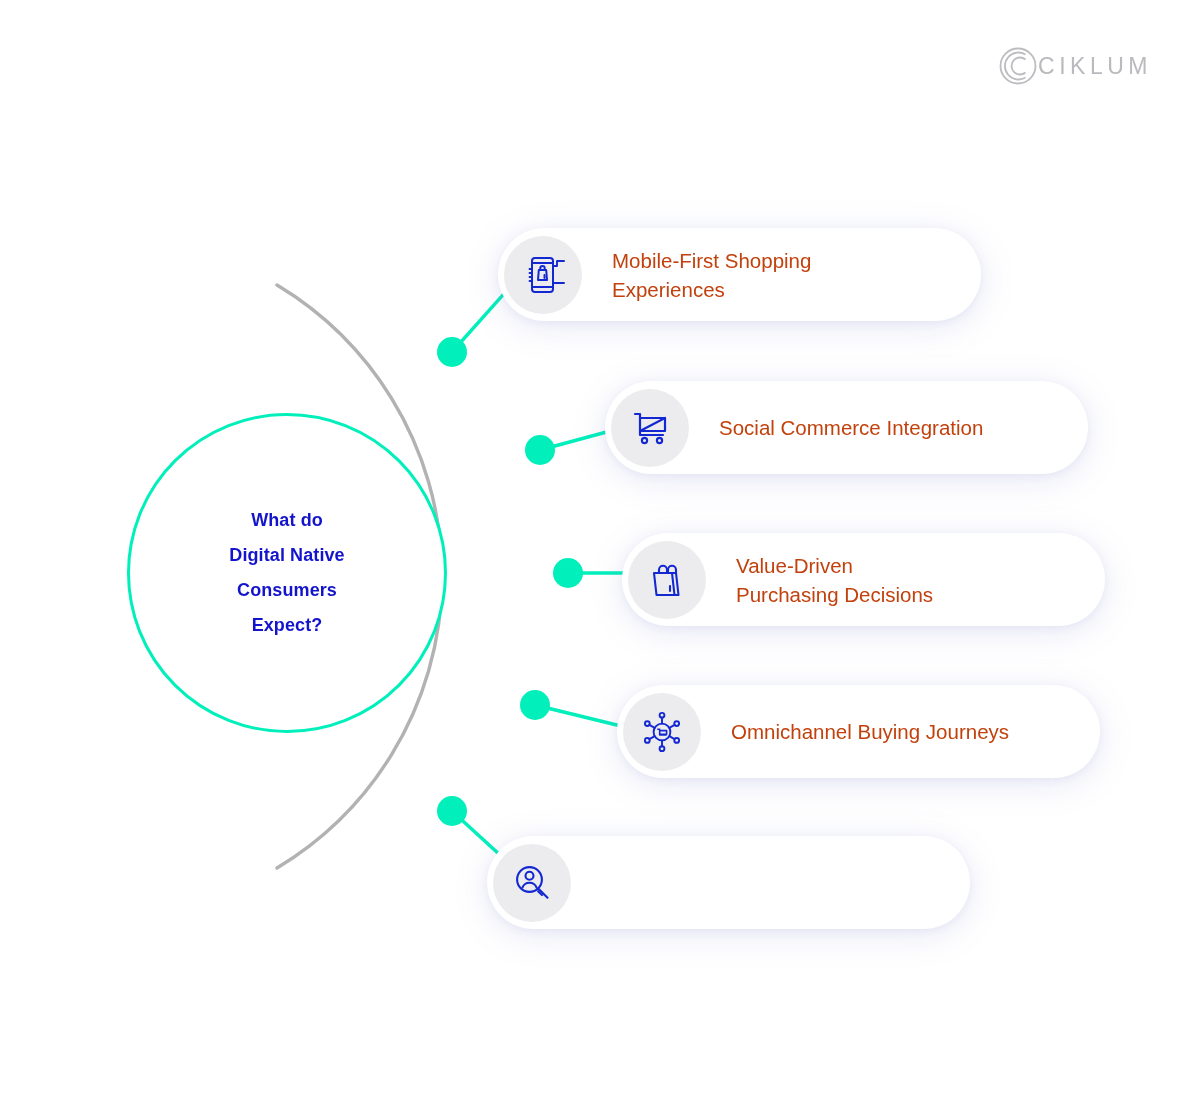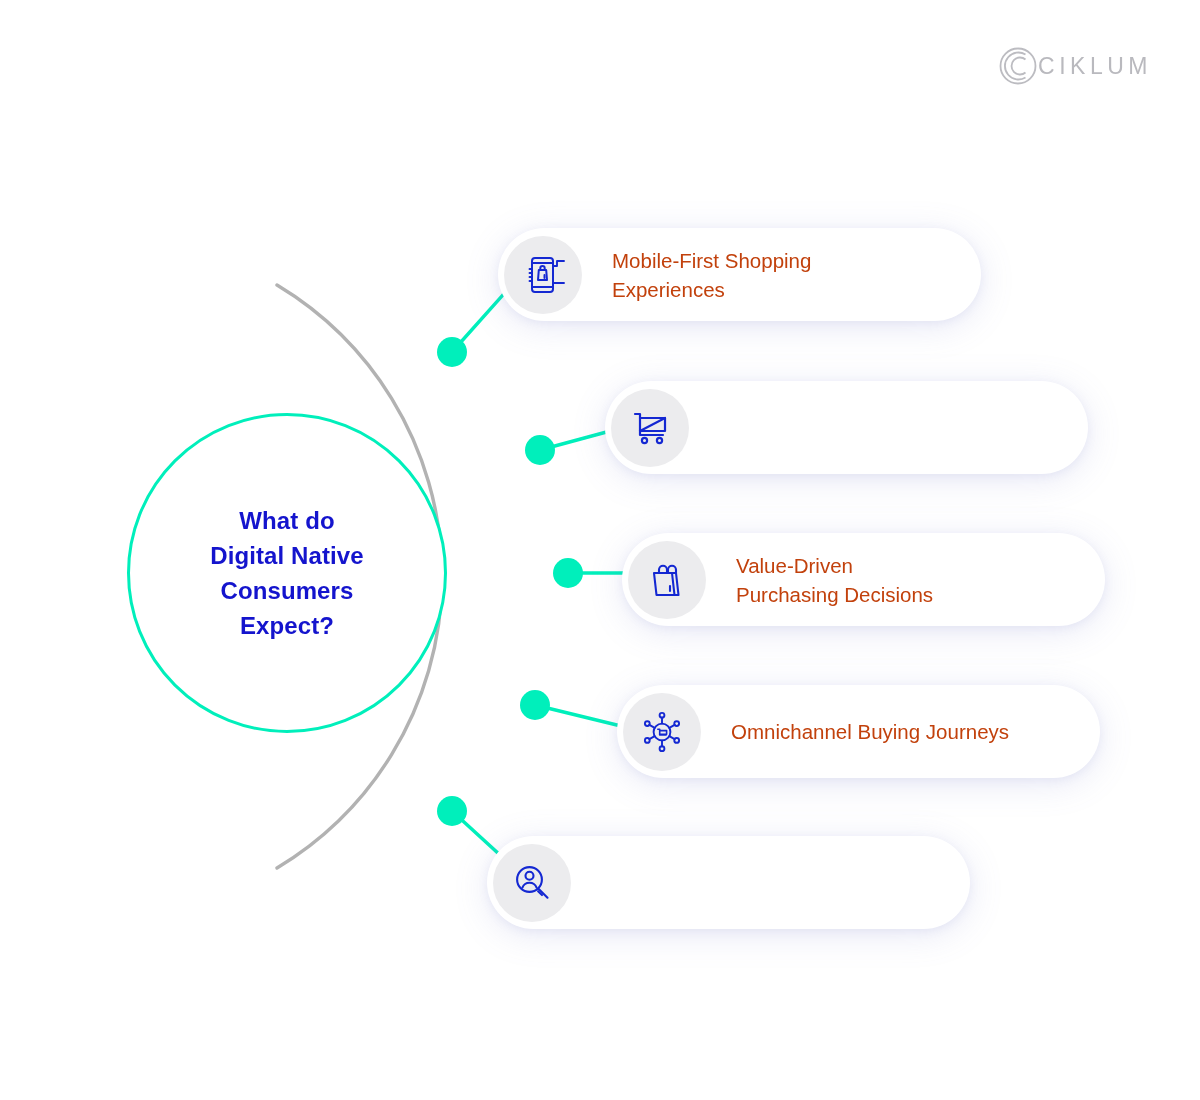--- a/index.html
+++ b/index.html
@@ -57,21 +57,21 @@
     background: #ffffff;
     box-sizing: border-box;
     display: flex;
     align-items: center;
     justify-content: center;
     z-index: 3;
   }
   .center-title {
     text-align: center;
     color: #1414cd;
-    font-size: 24px;
+    font-size: 18px;
     font-weight: 700;
     line-height: 35px;
     letter-spacing: .1px;
     white-space: pre-line;
     font-family: "Liberation Sans", sans-serif;
   }
 
   
   .item {
     position: absolute;
@@ -174,20 +174,21 @@
 <div class="item" id="item-1">
   <div class="badge">
     <svg width="46" height="46" viewBox="0 0 46 46" fill="none" stroke="#1428d2" stroke-width="2.2" stroke-linecap="round" stroke-linejoin="round">
       <path d="M8 9 h5 v21 h23"></path>
       <path d="M13 13 h25 v13 H13.5"></path>
       <line x1="13" y1="26" x2="38" y2="13"></line>
       <circle cx="17.5" cy="35.5" r="2.6"></circle>
       <circle cx="32.5" cy="35.5" r="2.6"></circle>
     </svg>
   </div>
+  <div class="item-label">Social Commerce Integration</div>
 </div>
 
 <div class="item" id="item-2">
   <div class="badge">
     <svg width="46" height="46" viewBox="0 0 46 46" fill="none" stroke="#1428d2" stroke-width="2.1" stroke-linecap="round" stroke-linejoin="round">
       <path d="M10 16 L12.5 38 h18 L28 16 Z"></path>
       <path d="M15 16 v-3.2 a4 4 0 0 1 8 0 V16"></path>
       <path d="M24 16 v-3.2 a4 4 0 0 1 8 0 V16"></path>
       <path d="M28 16 h4 l2.5 22 h-4"></path>
       <line x1="26" y1="29" x2="26" y2="34"></line>

